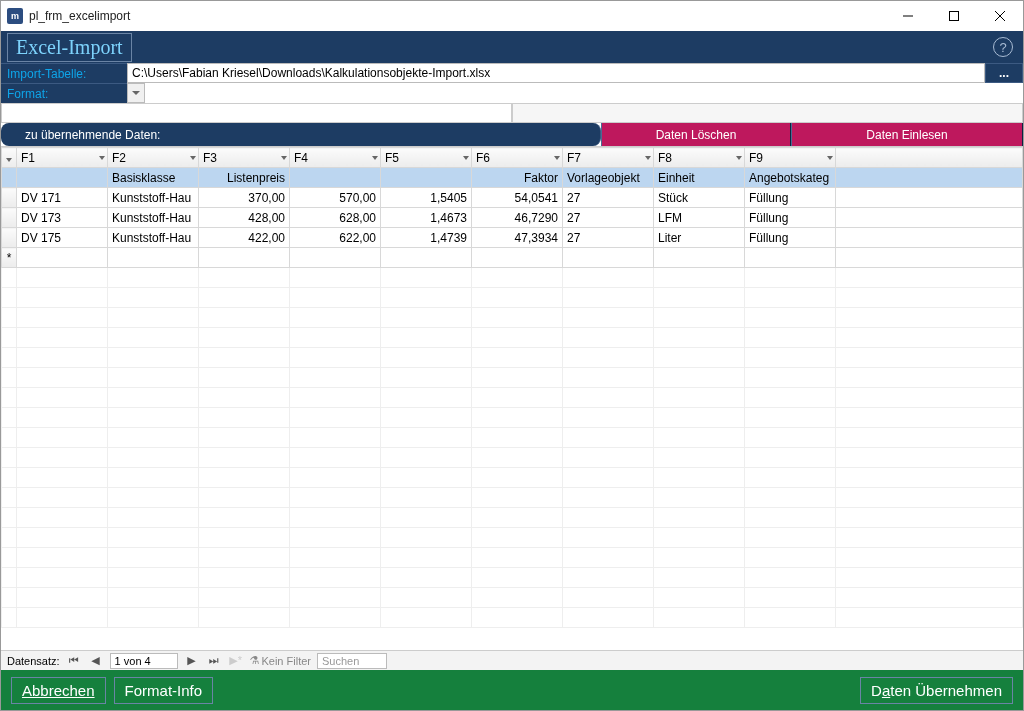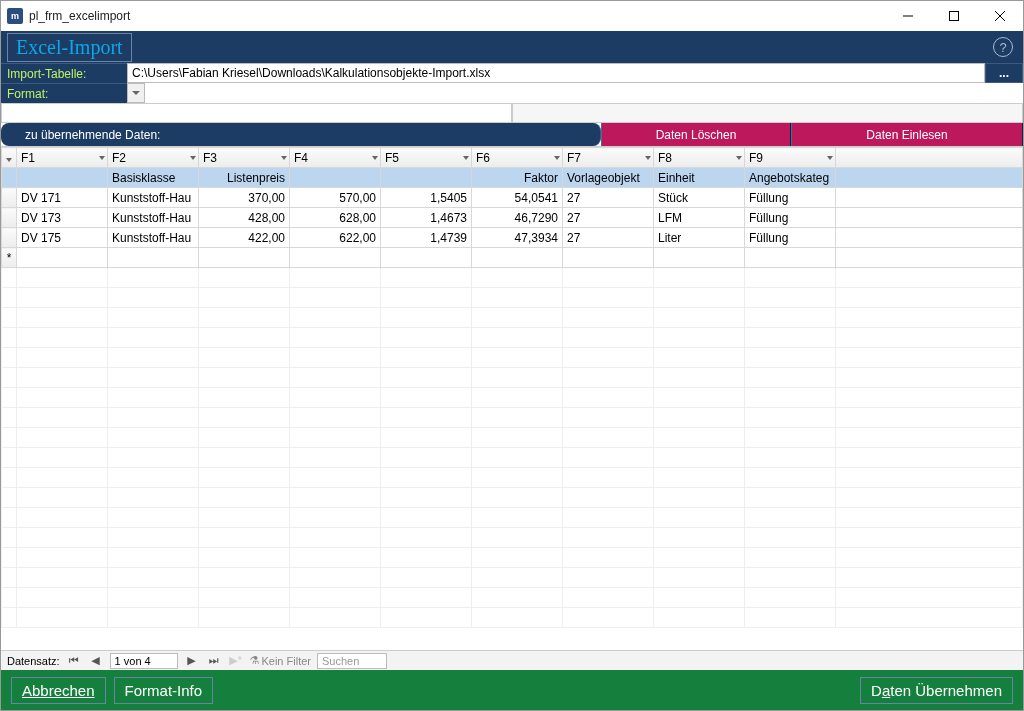--- a/index.html
+++ b/index.html
@@ -5,25 +5,25 @@
   * { box-sizing: border-box; margin: 0; padding: 0; }
   body { font-family: "Segoe UI", Tahoma, sans-serif; font-size: 12px; background: #fff; overflow: hidden; }
   .window { width: 1024px; height: 711px; border: 1px solid #999; display: flex; flex-direction: column; }
   .titlebar { height: 30px; background: #fff; display: flex; align-items: center; padding: 0 0 0 6px; }
   .titlebar .icon { width: 16px; height: 16px; background: #2c4d80; color: #fff; font-size: 9px; display: flex; align-items: center; justify-content: center; border-radius: 2px; margin-right: 6px; font-weight: bold; }
   .titlebar .title { flex: 1; font-size: 12px; color: #222; }
   .titlebar .ctrls { display: flex; }
   .titlebar .ctrl { width: 46px; height: 30px; display: flex; align-items: center; justify-content: center; cursor: pointer; }
   .header { background: #1d3c63; height: 32px; display: flex; align-items: center; padding: 0 10px 0 6px; }
   .header-title-box { border: 1px solid #6a84a5; padding: 2px 8px; }
-  .header-title { color: #0ea5e9; font-family: Georgia, "Times New Roman", serif; font-size: 20px; }
+  .header-title { color: #7dd3fc; font-family: Georgia, "Times New Roman", serif; font-size: 20px; }
   .header .spacer { flex: 1; }
   .help-icon { width: 20px; height: 20px; border: 1.5px solid #a8bbd3; border-radius: 50%; color: #a8bbd3; display: flex; align-items: center; justify-content: center; font-size: 13px; cursor: pointer; }
   .formrow { display: flex; align-items: center; height: 20px; }
-  .formrow .label { width: 126px; background: #1d3c63; color: #bef264; height: 100%; display: flex; align-items: center; padding-left: 6px; border-top: 1px solid #3c5a82; font-size: 12px; }
+  .formrow .label { width: 126px; background: #1d3c63; color: #0ea5e9; height: 100%; display: flex; align-items: center; padding-left: 6px; border-top: 1px solid #3c5a82; font-size: 12px; }
   .formrow .field { flex: 1; height: 100%; background: #fff; border: 1px solid #bbb; padding: 0 4px; display: flex; align-items: center; font-size: 12px; }
   .formrow .browse { width: 38px; height: 100%; background: #1d3c63; color: #fff; display: flex; align-items: center; justify-content: center; border: 1px solid #3c5a82; cursor: pointer; font-weight: bold; }
   .formrow .dd { width: 18px; height: 100%; background: #f0f0f0; border: 1px solid #bbb; display: flex; align-items: center; justify-content: center; cursor: pointer; }
   .formrow .dd::after { content: ""; border-left: 4px solid transparent; border-right: 4px solid transparent; border-top: 4px solid #666; }
   .row3 { display: flex; height: 20px; }
   .row3 .half { flex: 1; background: #fff; border: 1px solid #ccc; }
   .row3 .half.right { background: #f6f6f6; }
   .row4 { display: flex; height: 24px; border-bottom: 1px solid #ccc; }
   .row4 .label { flex: 1; background: #1d3c63; color: #fff; display: flex; align-items: center; padding-left: 24px; border-right: 1px solid #3c5a82; border-radius: 8px; }
   .row4 .btn { width: 190px; background: #be185d; color: #fff; display: flex; align-items: center; justify-content: center; border-left: 1px solid #4c6b94; border-right: 1px solid #0d2340; cursor: pointer; }

